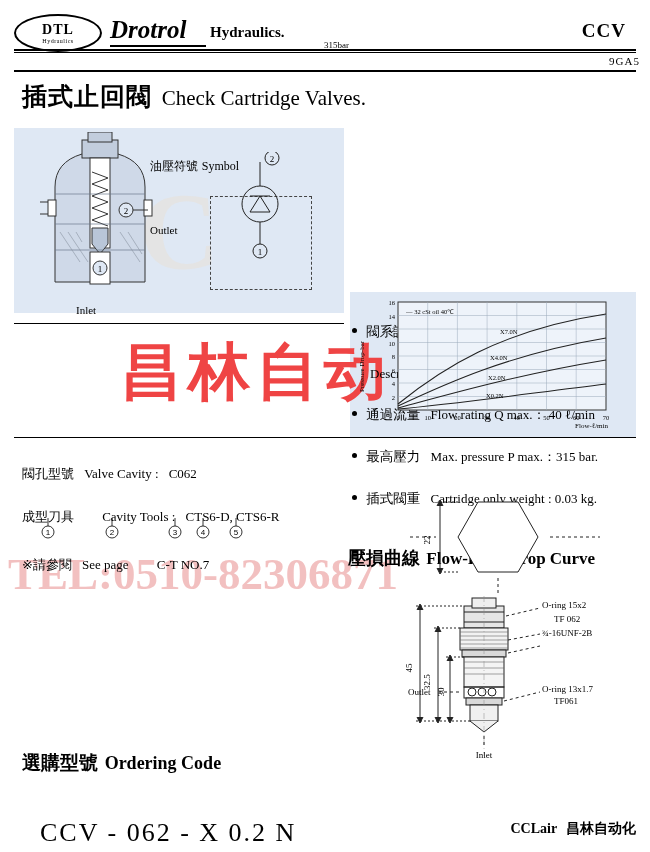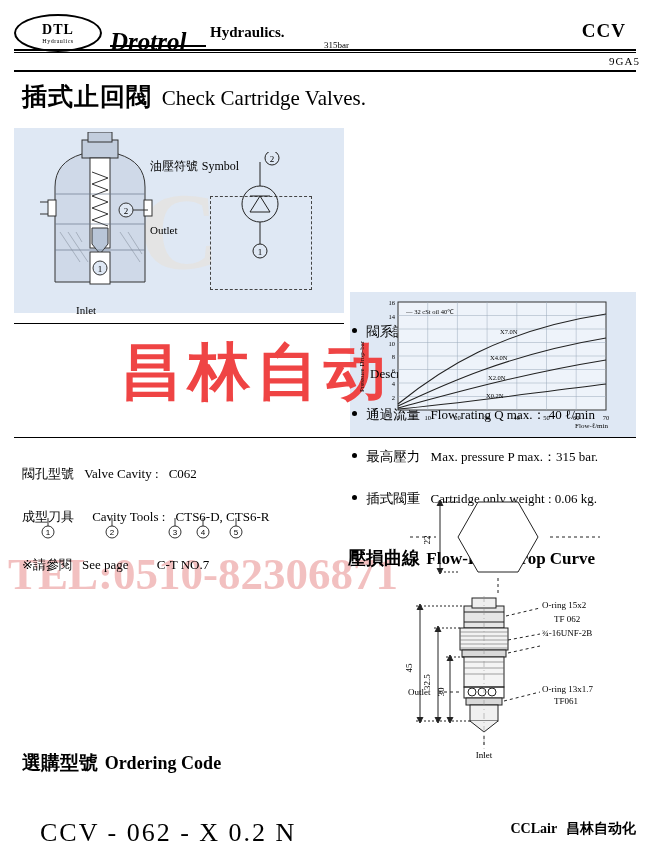--- a/index.html
+++ b/index.html
@@ -21,21 +21,20 @@
     display:flex;flex-direction:column;align-items:center;justify-content:center;
     line-height:1;
   }
   .logo-dtl{font-family:"Liberation Serif",serif;font-weight:bold;font-size:14px;letter-spacing:1px;}
   .logo-sub{font-size:6px;letter-spacing:.5px;margin-top:1px;}
   .brand{
     position:absolute;left:96px;top:2px;
     font-family:"Liberation Serif",serif;
     font-size:25px;font-weight:bold;font-style:italic;
     letter-spacing:0px;
-    margin-top:12px;
   }
   .brand-under{position:absolute;left:96px;top:31px;width:96px;border-bottom:2px solid #000;}
   .brand2{
     position:absolute;left:196px;top:10px;
     font-size:15px;font-weight:bold;font-family:"Liberation Serif",serif;
   }
   .bar-label{
     position:absolute;left:310px;top:26px;font-size:9px;
   }
   .ccv{
@@ -222,21 +221,21 @@
     <text x="50" y="103" font-size="9" text-anchor="middle" font-family="Liberation Serif, serif" fill="#000">1</text>
   </svg>
 
   <div class="cavrow z10" style="left:22px;top:330px;">
     <span>閥孔型號</span>
     <span class="en" style="margin-left:6px;text-align:right;">Valve Cavity :</span>
     <span class="en" style="margin-left:6px;">C062</span>
   </div>
   <div class="cavrow z10" style="left:22px;top:355px;">
     <span>成型刀具</span>
-    <span class="en" style="margin-left:14px;">Cavity Tools :</span>
+    <span class="en" style="margin-left:24px;">Cavity Tools :</span>
     <span class="en" style="margin-left:6px;">CTS6-D, CTS6-R</span>
   </div>
   <div class="cavrow z10" style="left:22px;top:385px;">
     <span>※請參閱</span>
     <span class="en" style="margin-left:6px;">See page</span>
     <span class="en" style="margin-left:24px;">C-T NO.7</span>
   </div>
 
   <div class="hr4"></div>
 
@@ -256,21 +255,21 @@
 
   <div class="spec z10" style="left:352px;top:206px;">
     <span class="bullet"></span>
     <span>最高壓力</span>
     <span class="en" style="margin-left:6px;">Max. pressure  P max.：315 bar.</span>
   </div>
 
   <div class="spec z10" style="left:352px;top:230px;">
     <span class="bullet"></span>
     <span>插式閥重</span>
-    <span class="en" style="margin-left:6px;">Cartridge only weight : 0.06 kg.</span>
+    <span class="en" style="margin-left:6px;">Cartridge only weight : 0.03 kg.</span>
   </div>
 
   <div class="curvetitle z10">
     <span>壓損曲線</span>
     <span class="en">Flow-Pres. Drop Curve</span>
   </div>
   <div class="curvebox"></div>
 
   <svg class="z10" style="position:absolute;left:350px;top:292px;" width="286" height="148">
 

